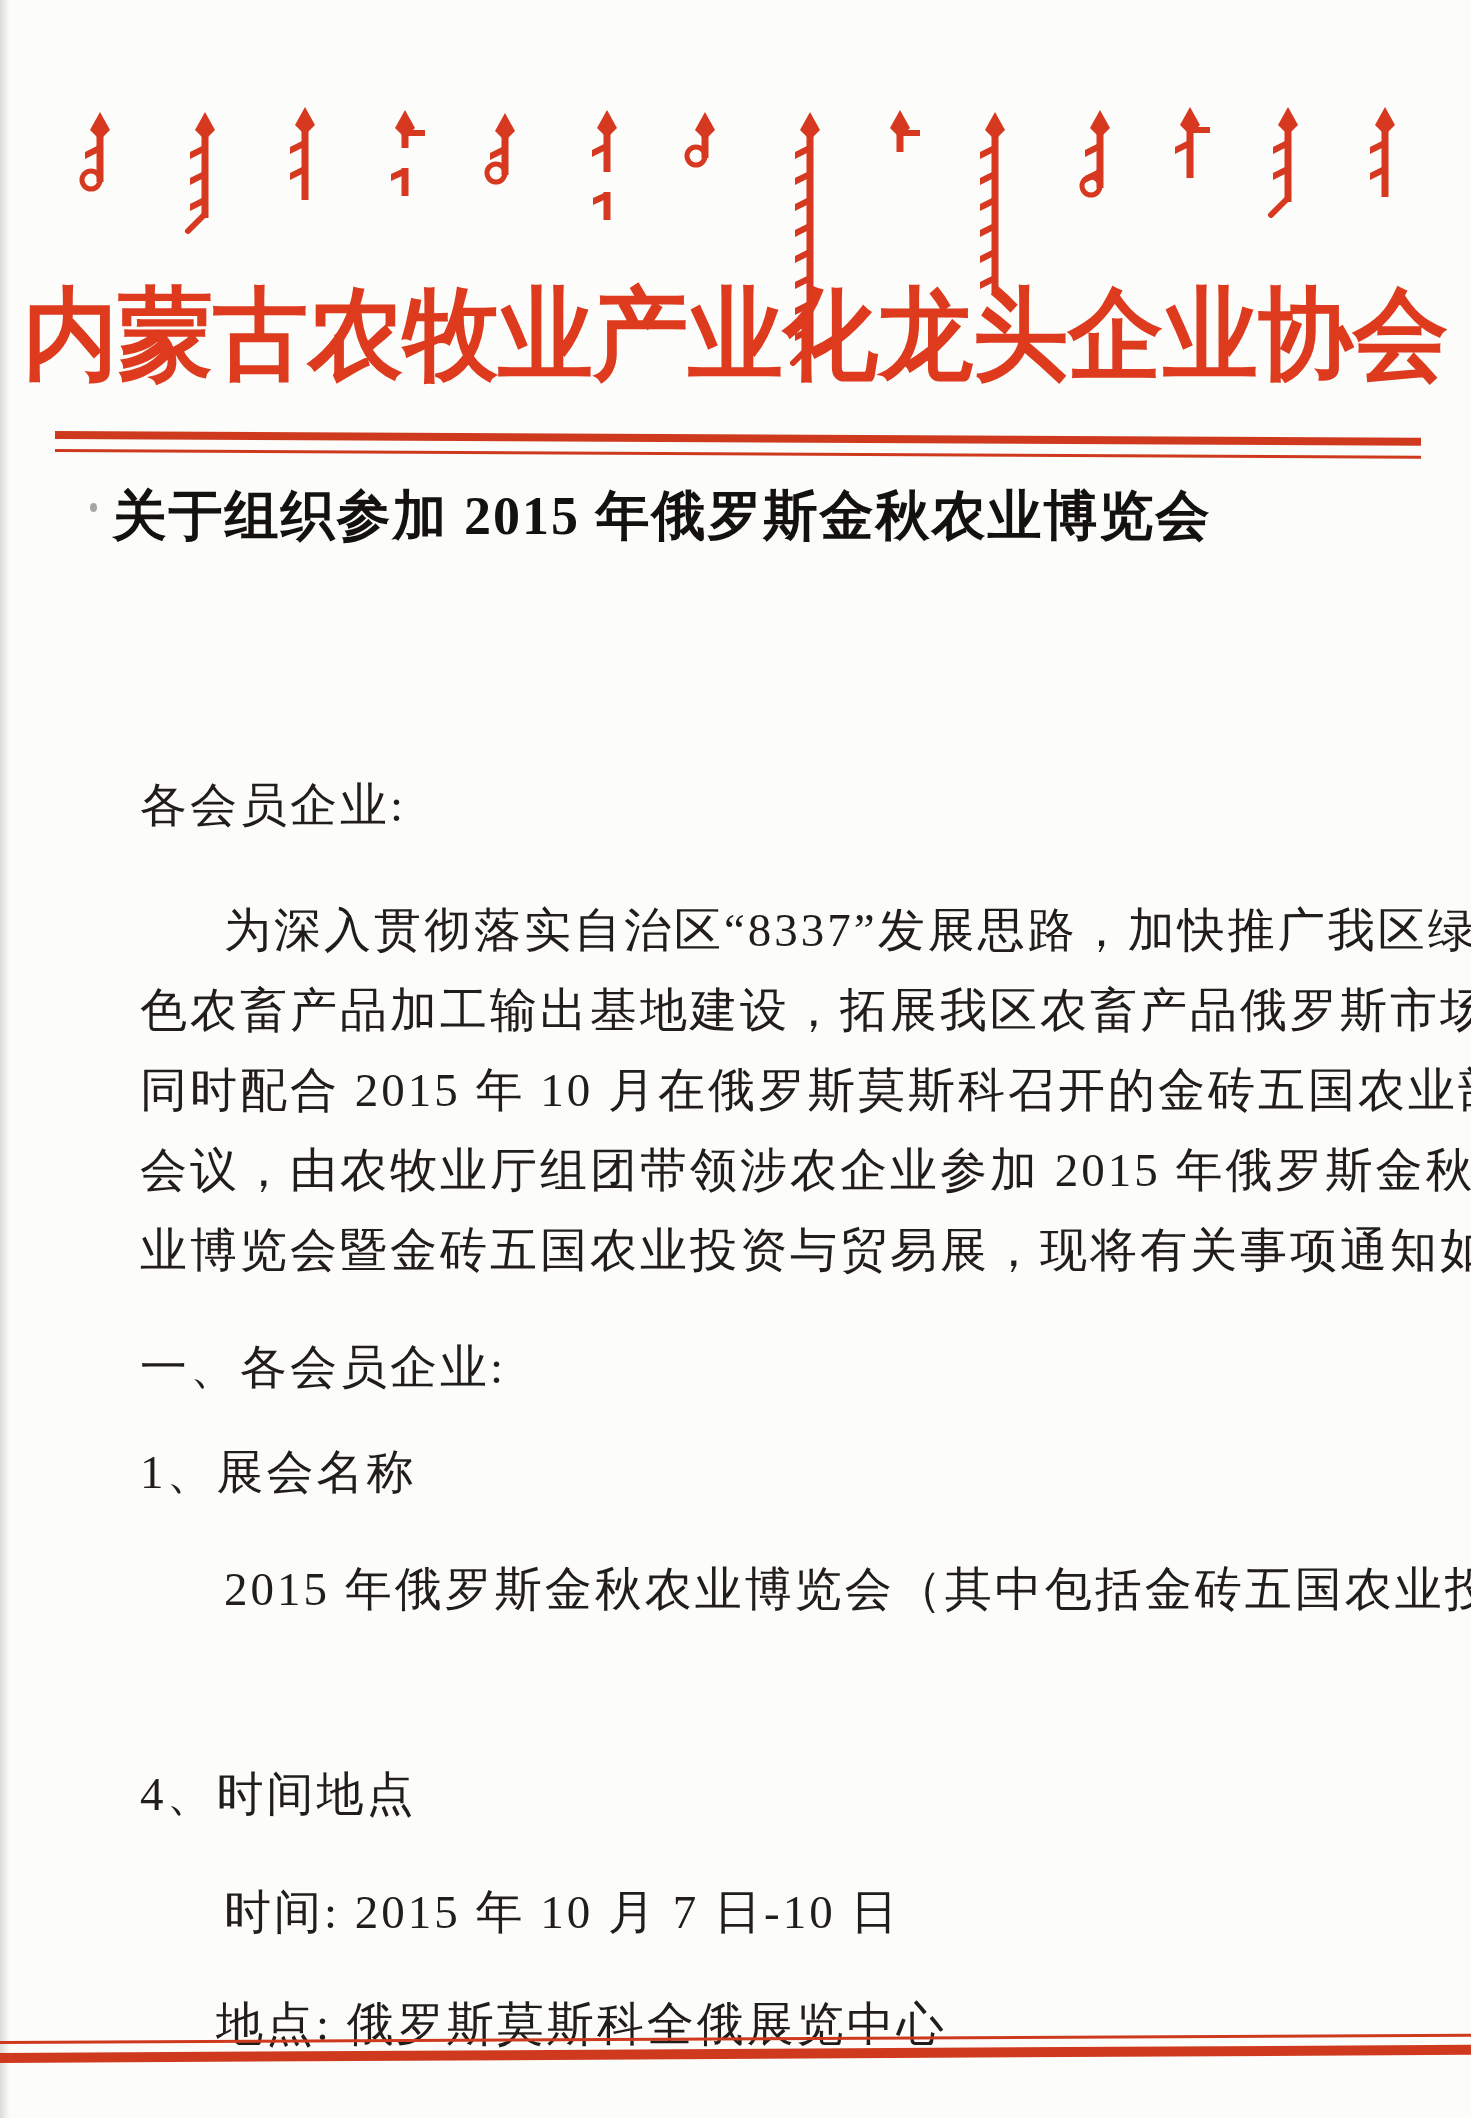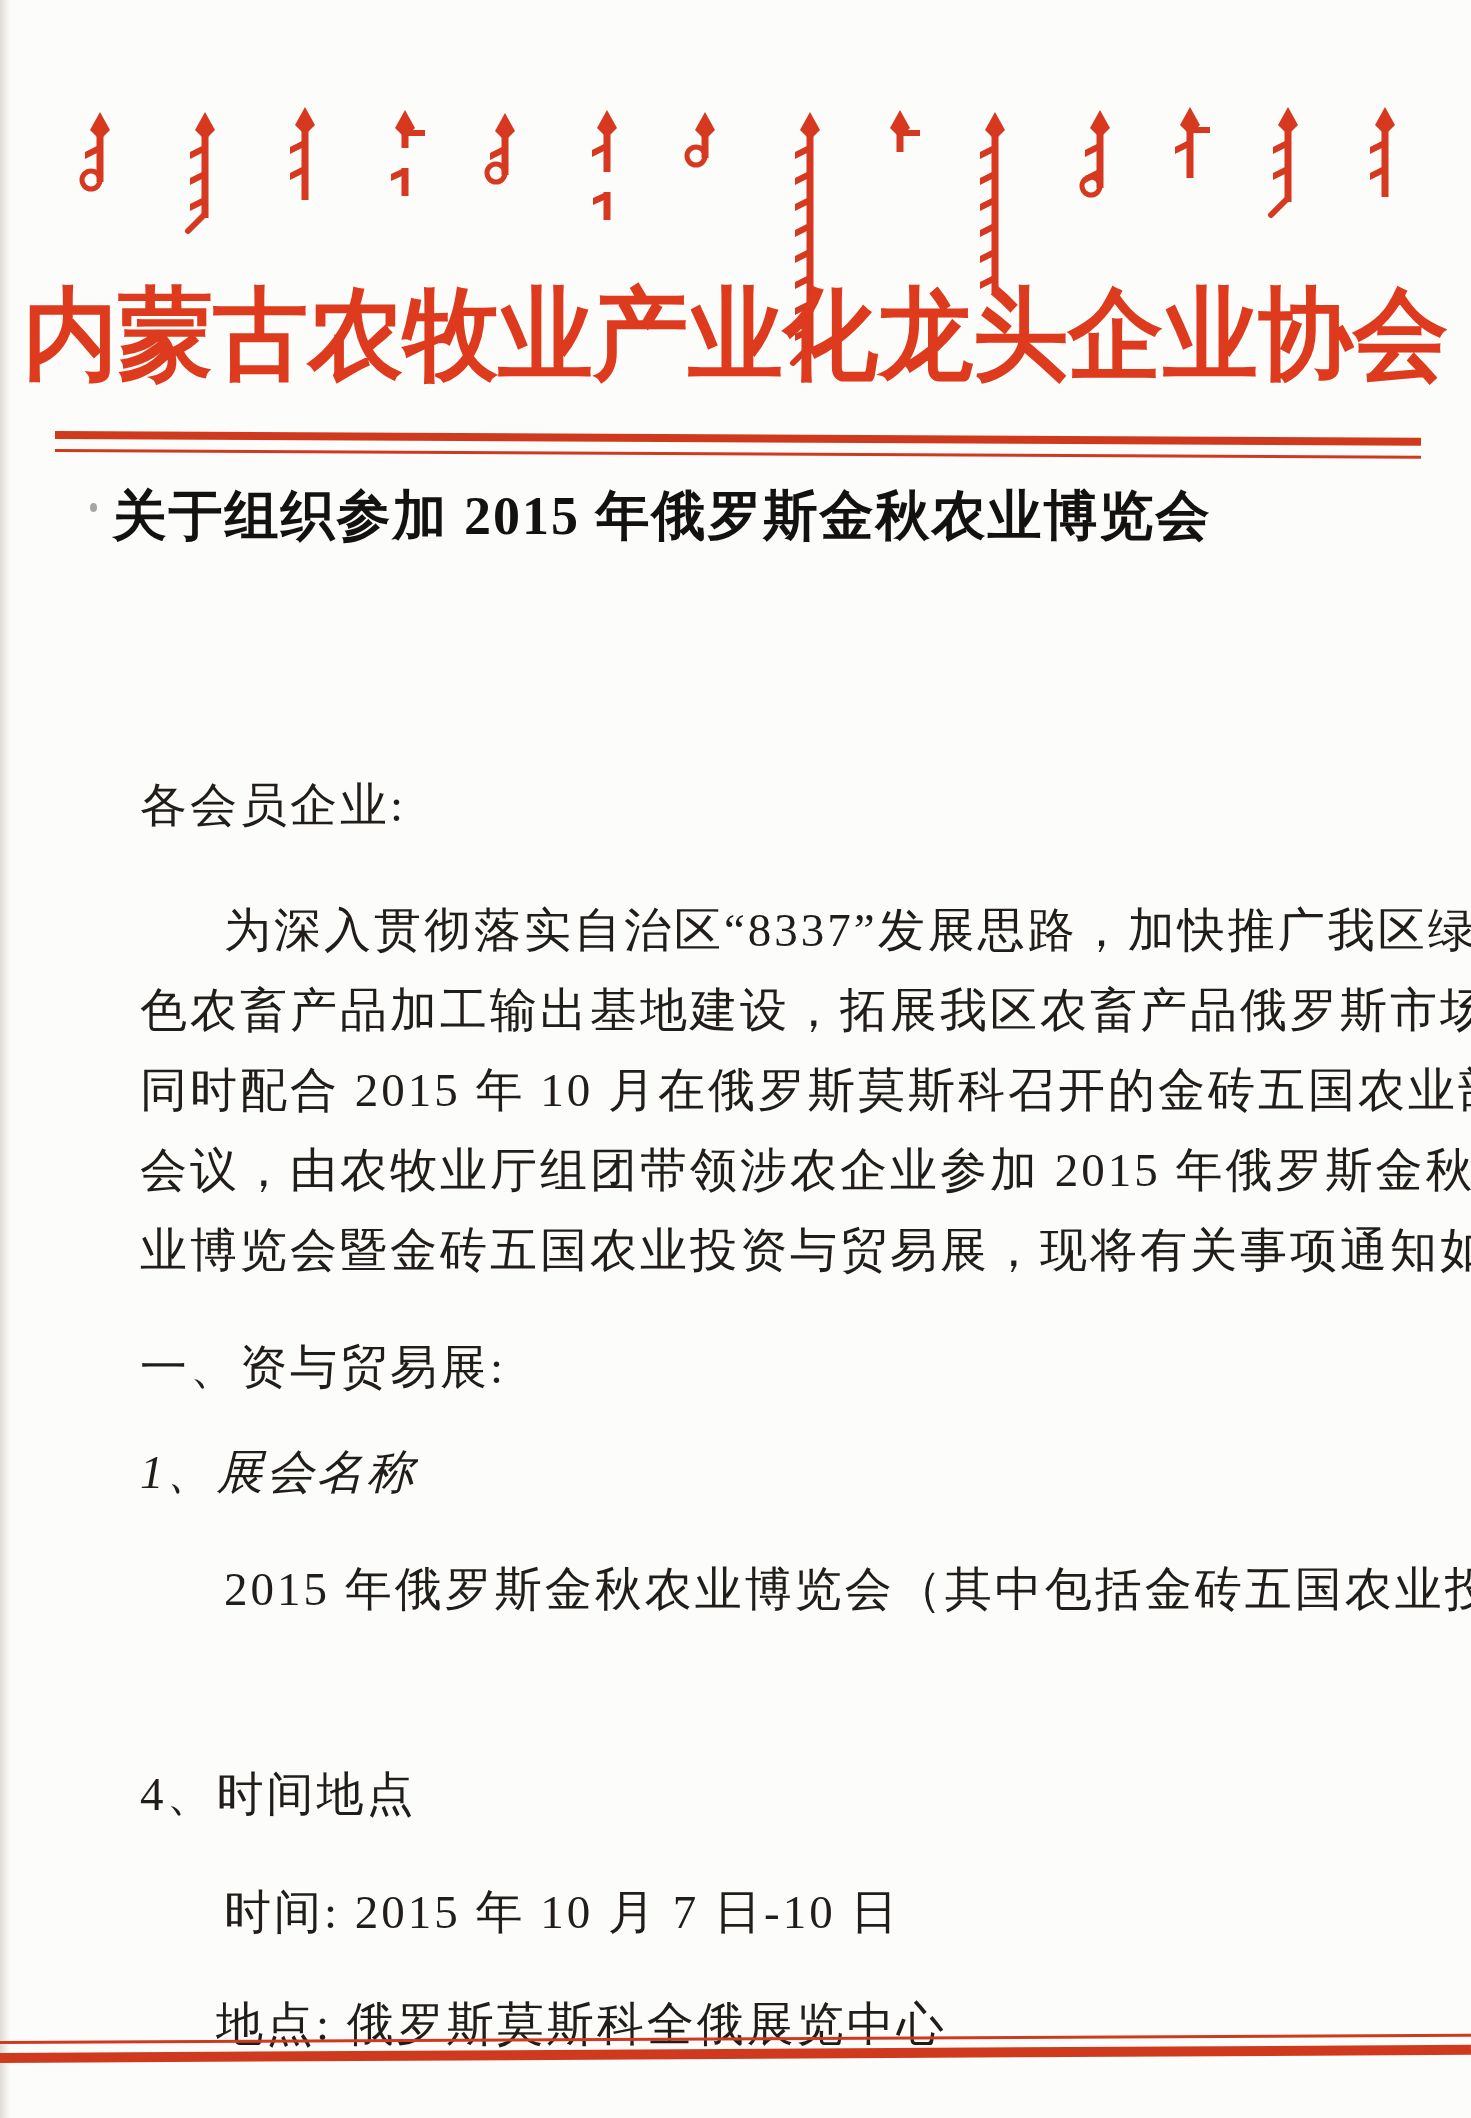--- a/index.html
+++ b/index.html
@@ -43,21 +43,21 @@
     position:absolute;white-space:nowrap;
     font-size:47px;line-height:1.25;letter-spacing:3px;color:#201d1a;
   }
   .salutation{left:140px;top:776px;}
   .pl0{left:224px;top:901px;}
   .pl1{left:140px;top:981px;}
   .pl2{left:140px;top:1061px;}
   .pl3{left:140px;top:1141px;}
   .pl4{left:140px;top:1221px;}
   .sec1{left:140px;top:1338px;}
-  .item1{left:140px;top:1443px;font-style:italic;}
+  .item1{left:140px;top:1443px;}
   .i1l0{left:224px;top:1560px;}
   .i1l1{left:140px;top:1645px;}
   .item2{left:140px;top:1765px;}
   .timeln{left:200px;top:1883px;margin-left:24px;}
   .placeln{left:216px;top:1995px;}
 </style>
 </head>
 <body>
 
 <div class="page">
@@ -147,21 +147,21 @@
   <div class="doc-title l1">关于组织参加 2015 年俄罗斯金秋农业博览会</div>
 
   <div class="line salutation">各会员企业:</div>
 
   <div class="line pl0">为深入贯彻落实自治区“8337”发展思路，加快推广我区绿</div>
   <div class="line pl1">色农畜产品加工输出基地建设，拓展我区农畜产品俄罗斯市场，</div>
   <div class="line pl2">同时配合 2015 年 10 月在俄罗斯莫斯科召开的金砖五国农业部长</div>
   <div class="line pl3">会议，由农牧业厅组团带领涉农企业参加 2015 年俄罗斯金秋农</div>
   <div class="line pl4">业博览会暨金砖五国农业投资与贸易展，现将有关事项通知如下:</div>
 
-  <div class="line sec1">一、资与贸易展:</div>
+  <div class="line sec1">一、各会员企业:</div>
   <div class="line item1">1、展会名称</div>
   <div class="line i1l0">2015 年俄罗斯金秋农业博览会（其中包括金砖五国农业投</div>
   <div class="line item2">4、时间地点</div>
   <div class="line timeln">时间: 2015 年 10 月 7 日-10 日</div>
   <div class="line placeln">地点: 俄罗斯莫斯科全俄展览中心</div>
 
   <div class="rule rule-bot-thin"></div>
   <div class="rule rule-bot-thick"></div>
 </div>
 

